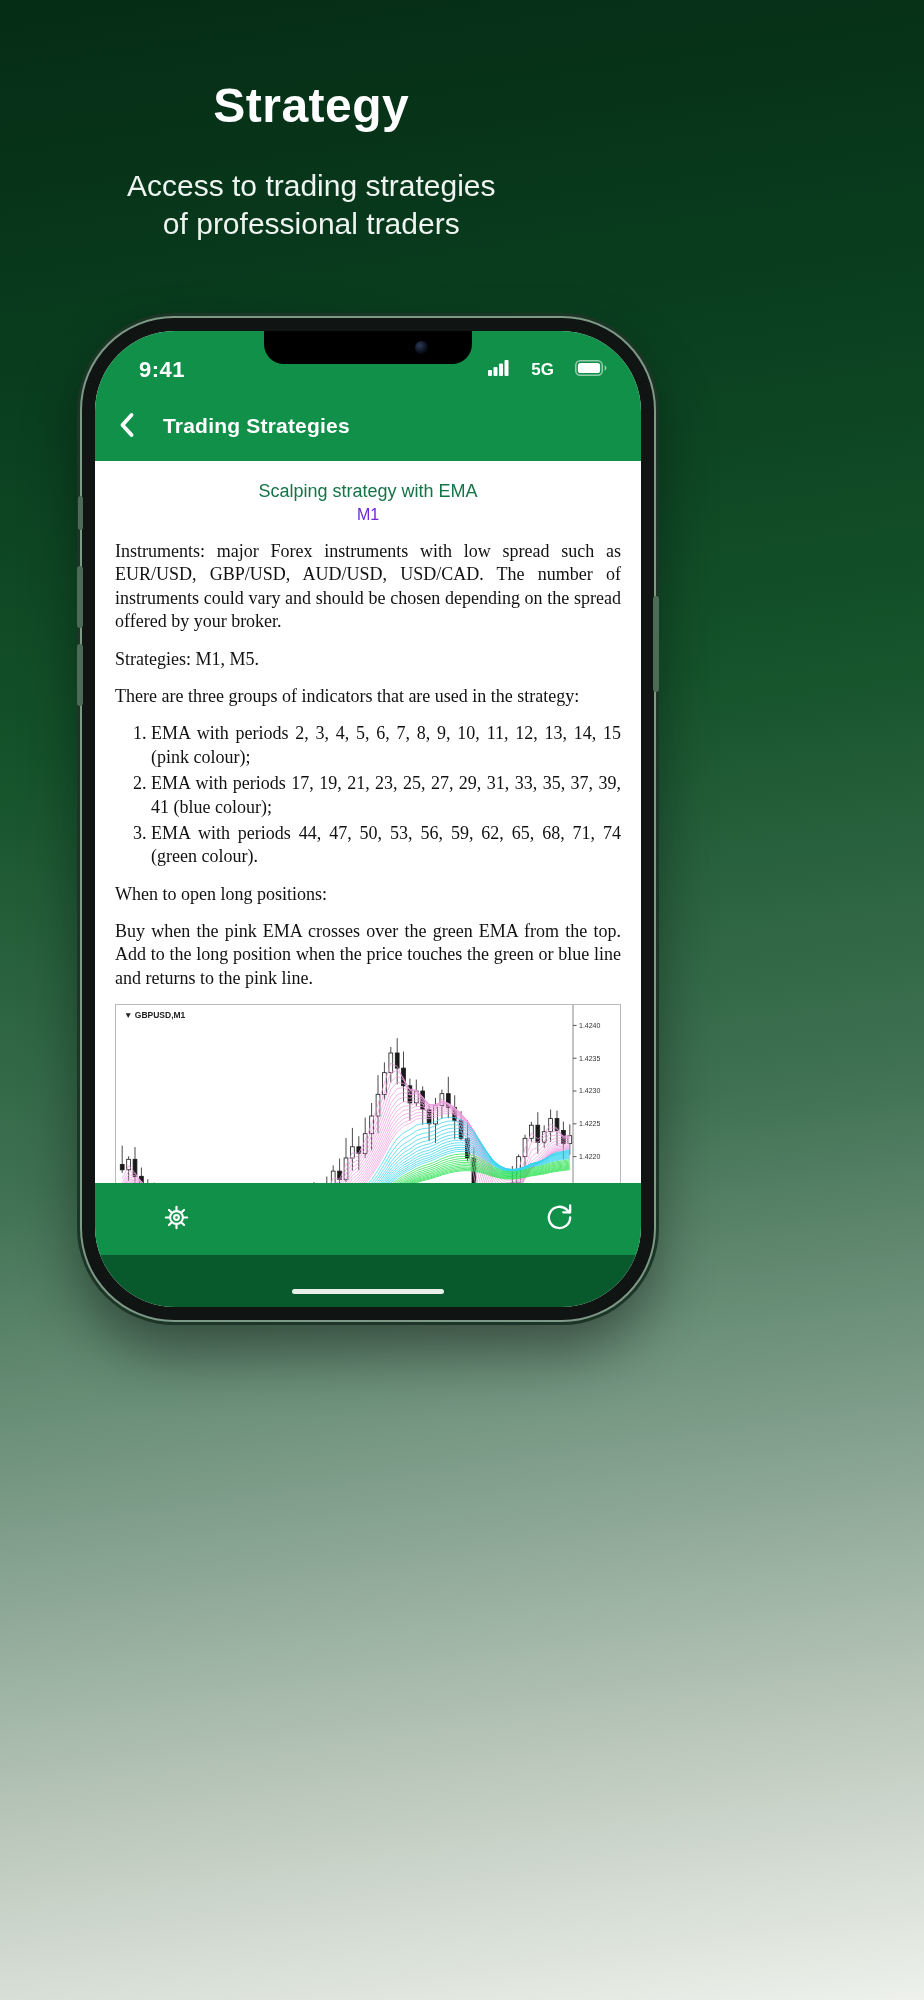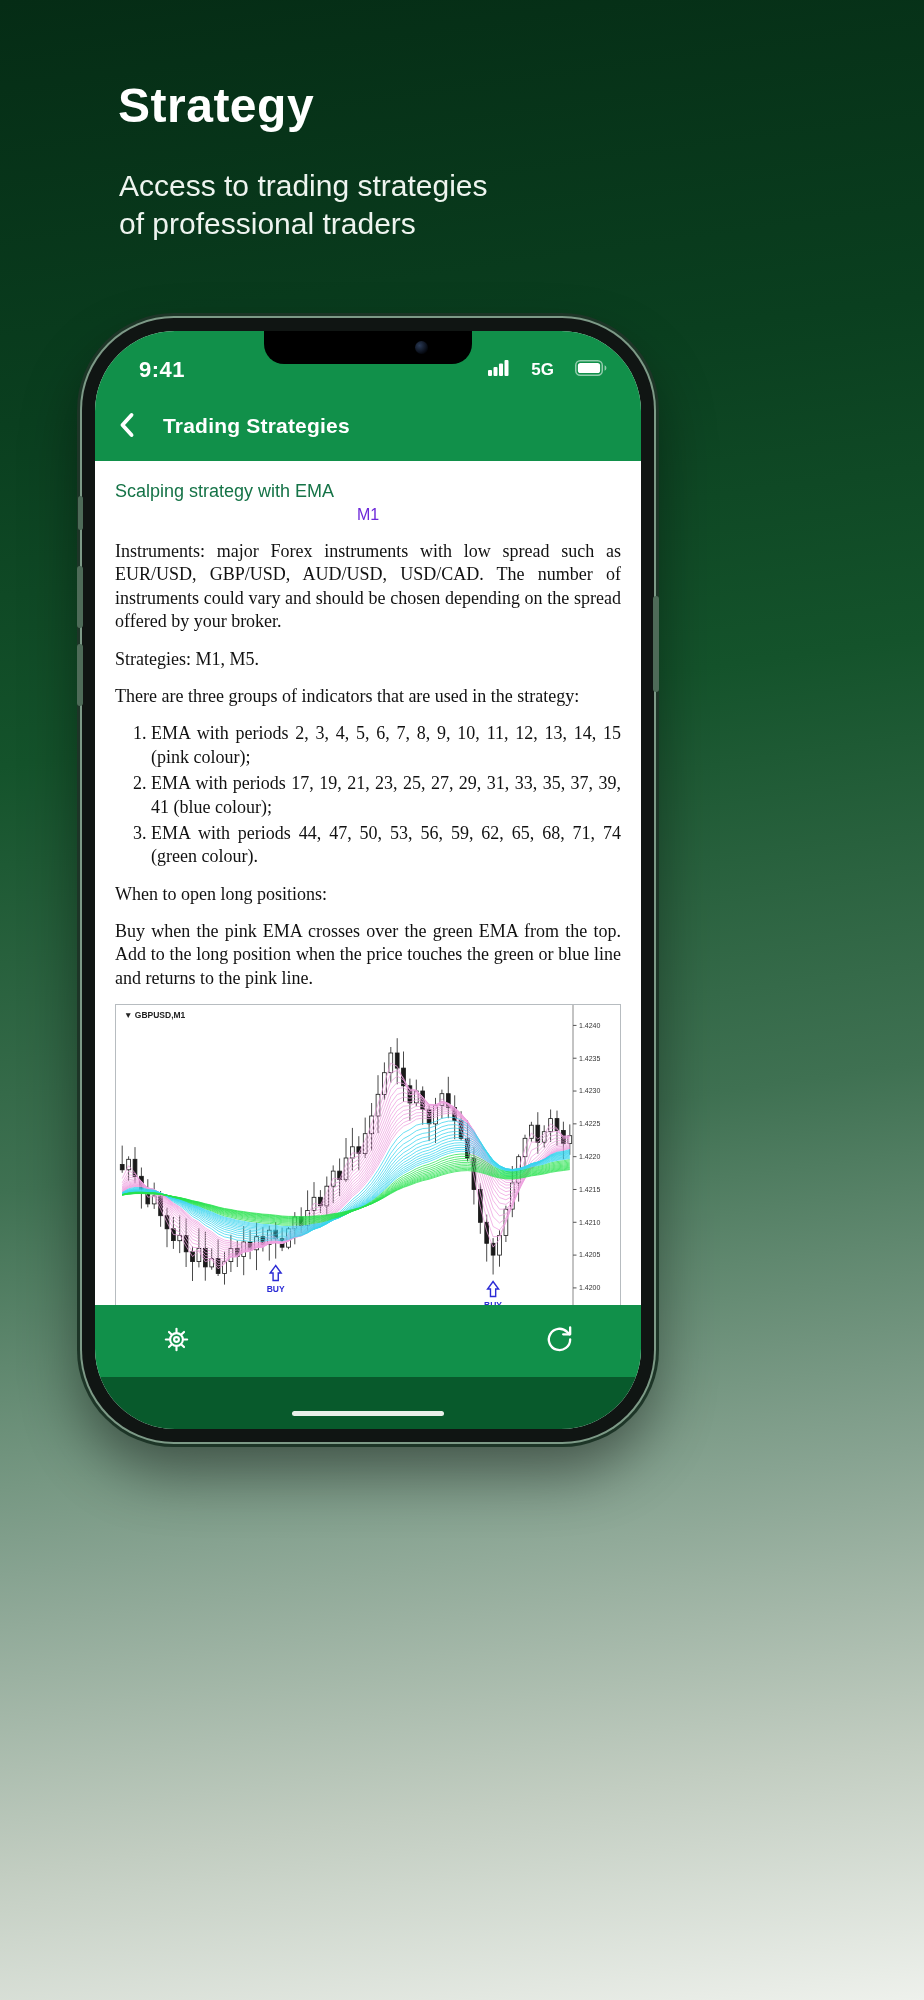--- a/index.html
+++ b/index.html
@@ -2,26 +2,26 @@
 <html><head>
 <meta charset="utf-8">
 <style>
   html,body{margin:0;padding:0;background:#33413a;}
   .page{
     position:relative;width:924px;height:2000px;margin:0 auto;overflow:hidden;
     background:linear-gradient(172deg,#052c15 0%,#0a3f1f 20%,#14532b 36%,#3f7152 56%,#87a391 74%,#c2cdc1 88%,#eef1ec 100%);
     font-family:"Liberation Sans",sans-serif;
   }
   
-  .hero{position:absolute;left:118px;top:78px;color:#fff;}
+  .hero{position:absolute;left:126px;top:78px;color:#fff;text-align:center;}
   .hero h1{margin:0;font-size:48px;font-weight:700;letter-spacing:.5px;}
   .hero .sub{margin:34px 1px 0;font-size:30px;line-height:1.27;font-weight:400;color:#eef4ef;}
   
   .phone{
-    position:absolute;left:82px;top:318px;width:572px;height:1124px;box-sizing:border-box;
+    position:absolute;left:82px;top:318px;width:572px;height:1002px;box-sizing:border-box;
     background:#101513;border-radius:92px;padding:13px;
     box-shadow:0 0 0 2px #7d9a87,0 0 0 5px #1d3527,0 30px 60px rgba(0,0,0,.45);
   }
   .sidebtn{position:absolute;background:#4e6b58;border-radius:3px;}
   .btn-mute{left:-4px;top:178px;width:5px;height:34px;}
   .btn-volup{left:-5px;top:248px;width:6px;height:62px;}
   .btn-voldn{left:-5px;top:326px;width:6px;height:62px;}
   .btn-power{right:-5px;top:278px;width:6px;height:96px;}
   .screen{
     position:relative;width:100%;height:100%;border-radius:80px;overflow:hidden;
@@ -38,21 +38,21 @@
   .sright{display:flex;align-items:center;gap:21px;}
   .net{font-size:17px;font-weight:600;}
   
   .nav{height:54px;background:#11904a;display:flex;align-items:center;gap:24px;
     padding:0 0 8px 20px;flex:0 0 auto;}
   .backbtn{background:none;border:none;padding:2px;cursor:pointer;display:flex;align-items:center;}
   .navtitle{color:#fff;font-size:21px;font-weight:700;letter-spacing:.2px;}
   
   .content{flex:1 1 auto;background:#fff;overflow:hidden;padding:12px 20px 0;
     font-family:"Liberation Serif",serif;color:#111;}
-  .content h2{margin:8px 0 4px;text-align:left;color:#157347;font-size:18px;
+  .content h2{margin:8px 0 4px;text-align:center;color:#157347;font-size:18px;
     font-weight:500;font-family:"Liberation Sans",sans-serif;}
   .m1{text-align:center;color:#6d28d9;font-size:16px;margin:0 0 16px;
     font-family:"Liberation Sans",sans-serif;}
   .content p{margin:0 0 14px;font-size:18px;line-height:1.3;text-align:justify;}
   .content ol{margin:0 0 14px;padding-left:36px;font-size:18px;line-height:1.3;}
   .content ol li{margin-bottom:3px;text-align:justify;}
   .chartbox{margin-top:12px;border:1px solid #b7bcc0;background:#fff;}
   .chartbox svg{display:block;width:100%;height:auto;}
   
   .footerbar{height:72px;background:#11904a;display:flex;align-items:center;

